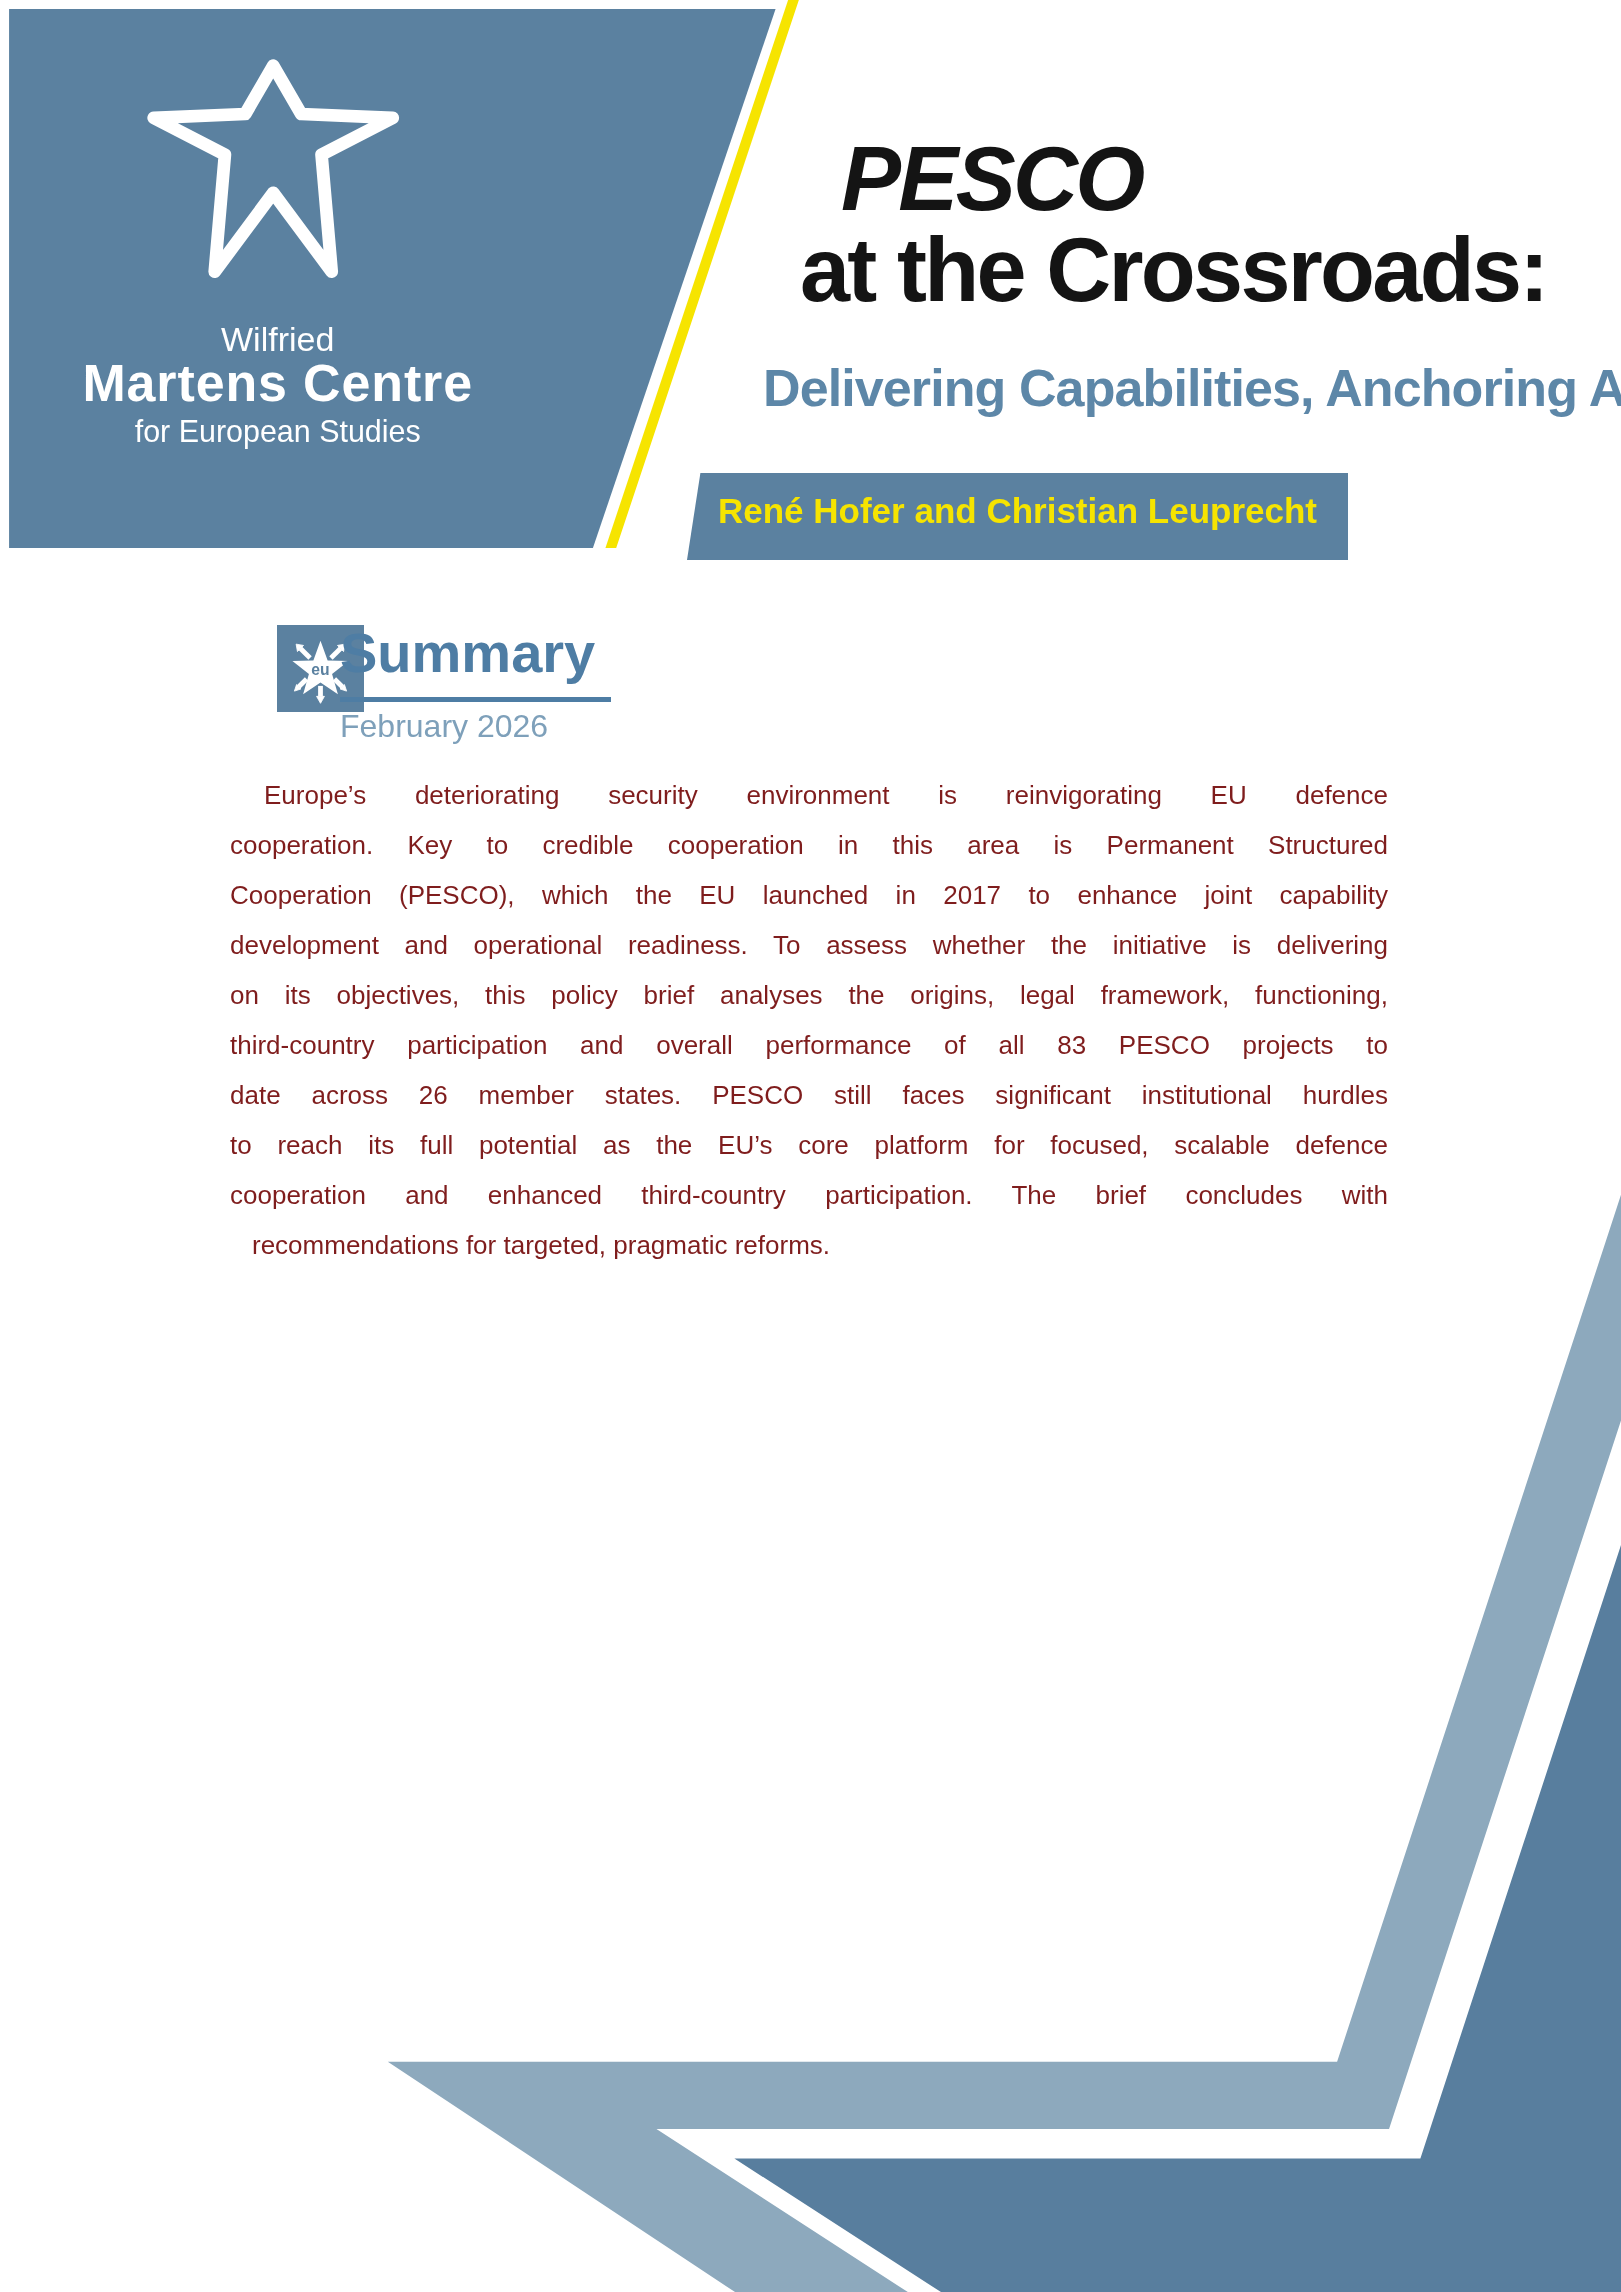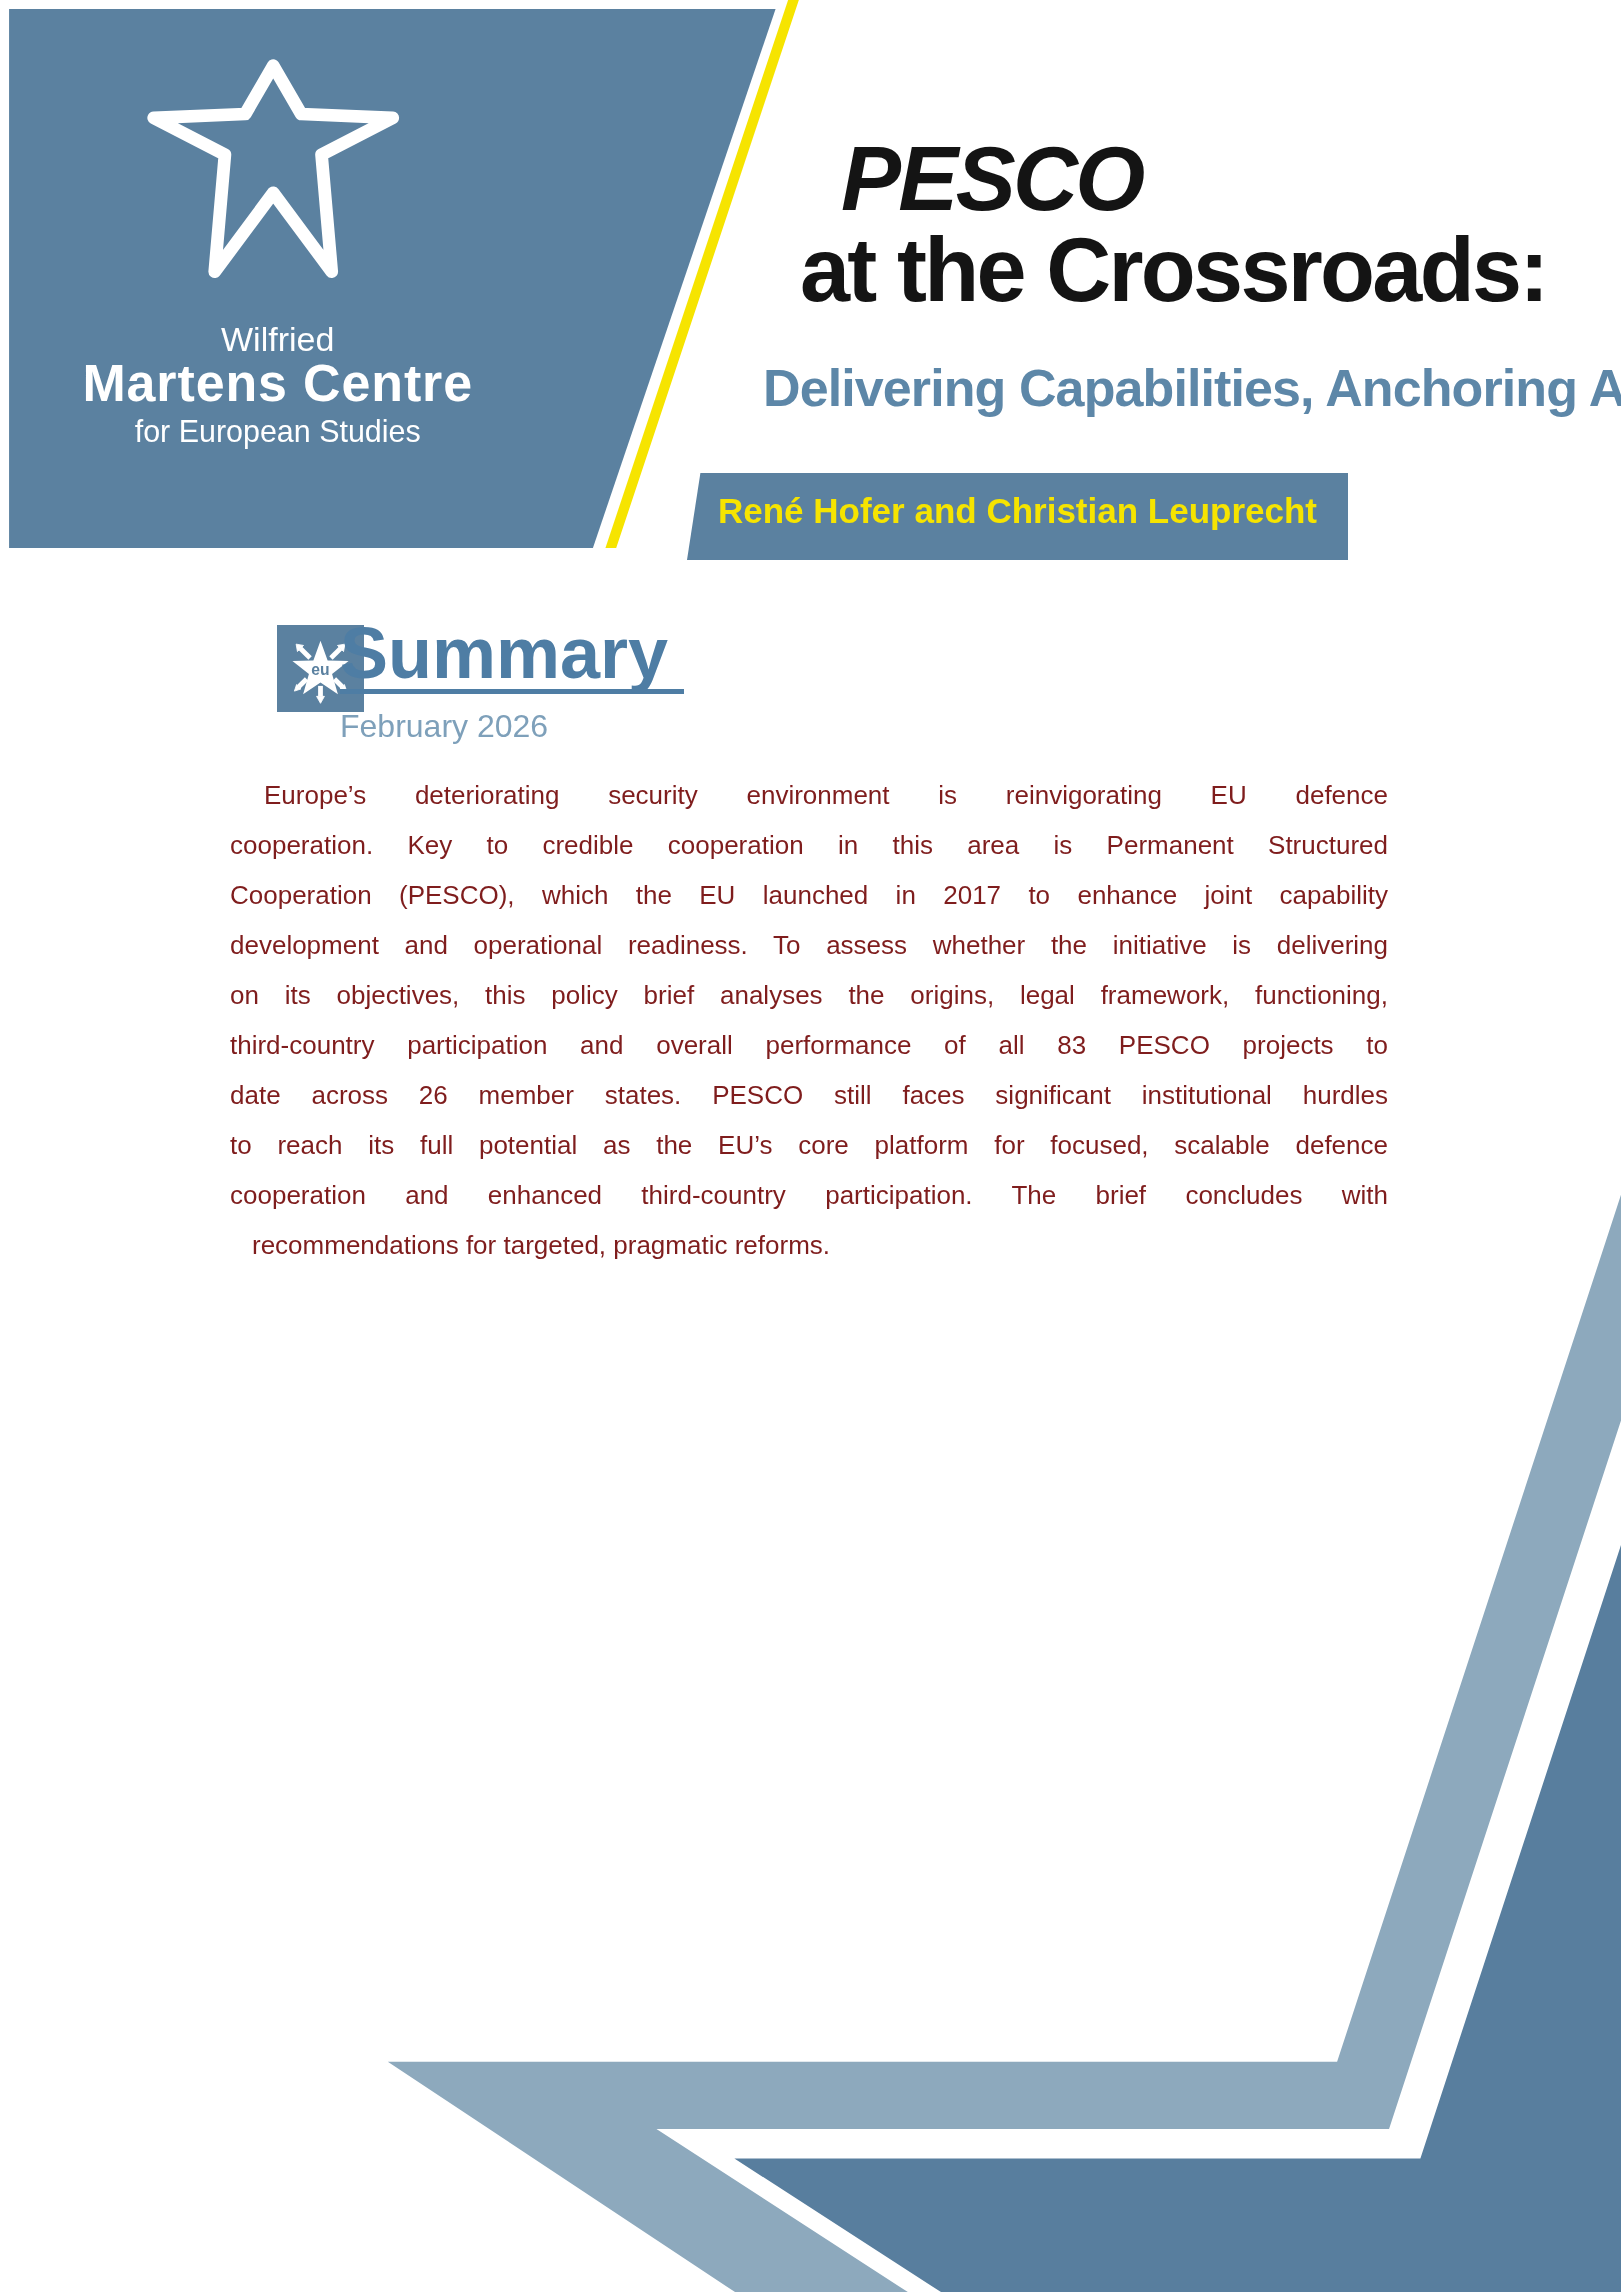--- a/index.html
+++ b/index.html
@@ -21,22 +21,22 @@
   .author-bar{position:absolute;left:687px;top:473px;width:661px;height:87px;
               background:var(--banner-blue);
               clip-path:polygon(13.4px 0,100% 0,100% 100%,0 100%);}
   .author-bar .txt{display:block;width:100%;height:75px;line-height:75px;text-align:center;
                    color:var(--accent-yellow);font-weight:bold;font-size:35px;white-space:nowrap;}
 
   
   .sum-icon{position:absolute;left:231px;top:625px;width:87px;height:87px;
             background:var(--banner-blue);margin-left:46px;}
   .sum-title{position:absolute;left:340px;top:625px;display:inline-block;
-             font-size:72px;font-weight:bold;color:var(--summary-blue);line-height:56px;
-             border-bottom:5.4px solid var(--summary-blue);padding:0 16px 8px 0;}
+             font-size:56px;font-weight:bold;color:var(--summary-blue);line-height:56px;
+             border-bottom:5.4px solid var(--summary-blue);padding:0 16px 16px 0;}
   .sum-date{position:absolute;left:340px;top:708px;font-size:32px;color:var(--date-blue);}
 
   .body-text{position:absolute;left:230px;top:770px;width:1158px;
              font-size:26px;line-height:50px;color:#7f1d1d;}
   .ln{text-align:justify;height:50px;overflow:hidden;}
   .ln::after{content:"";display:inline-block;width:100%;height:0;}
   .ln.first{text-indent:34px;}
   .ln.last{text-align:left;margin-left:22px;}
   .ln.last::after{content:none;}
 

